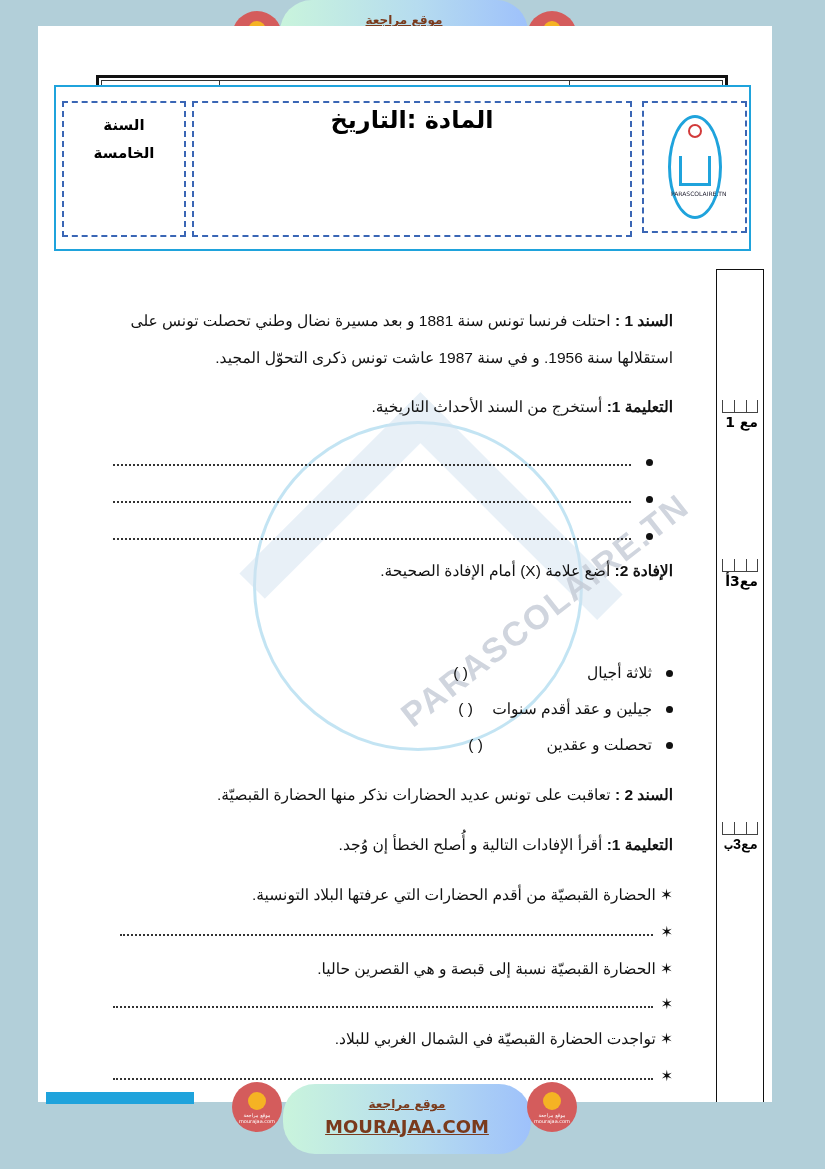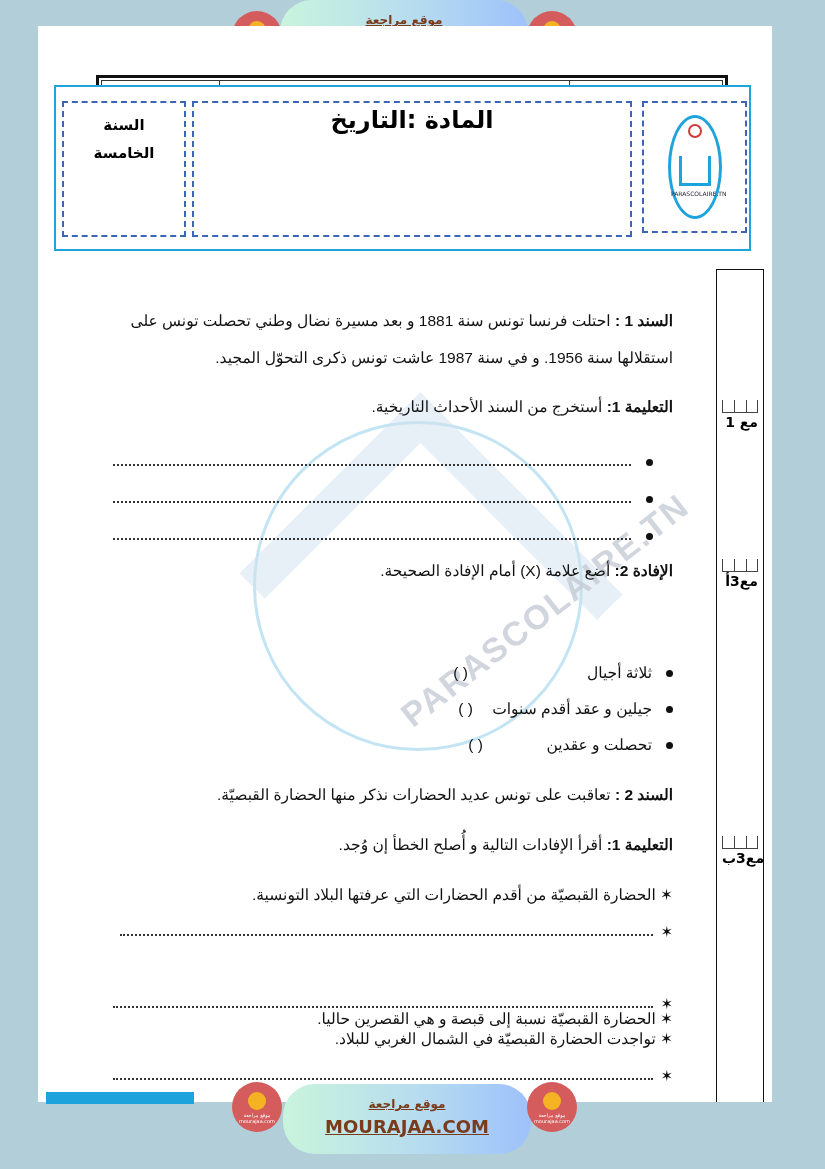--- a/index.html
+++ b/index.html
@@ -101,21 +101,21 @@
     </div>
     <div class="score" style="top:289px;">
       <div class="ticks">
           <span style="left:0"></span>
           <span style="left:12px"></span>
           <span style="left:24px"></span>
           <span style="left:35px"></span>
         </div>
       <div class="lbl">مع3أ</div>
     </div>
-    <div class="score" style="top:566px;">
+    <div class="score" style="top:552px;font-family:Liberation Mono, monospace;">
       <div class="ticks">
           <span style="left:0"></span>
           <span style="left:12px"></span>
           <span style="left:24px"></span>
           <span style="left:35px"></span>
         </div>
       <div class="lbl">مع3ب</div>
     </div>
   </div>
 
@@ -167,21 +167,21 @@
       <b>التعليمة 1:</b>
       <span>أقرأ الإفادات التالية و أُصلح الخطأ إن وُجد.</span>
     </div>
 
     <div class="line" style="top:860px;">
       <span>✶ </span><span>الحضارة القبصيّة من أقدم الحضارات التي عرفتها البلاد التونسية.</span>
     </div>
     <div class="star" style="right:0;top:898px;">✶</div>
     <div class="dots" style="right:20px;top:906px;left:12px;"></div>
 
-    <div class="line" style="top:984px;">
+    <div class="line" style="top:934px;">
       <span>✶ </span><span>الحضارة القبصيّة نسبة إلى قبصة و هي القصرين حاليا.</span>
     </div>
     <div class="star" style="right:0;top:970px;">✶</div>
     <div class="dots" style="right:20px;top:978px;left:5px;"></div>
 
     <div class="line" style="top:1004px;">
       <span>✶ </span><span>تواجدت الحضارة القبصيّة في الشمال الغربي للبلاد.</span>
     </div>
     <div class="star" style="right:0;top:1042px;">✶</div>
     <div class="dots" style="right:20px;top:1050px;left:5px;"></div>

